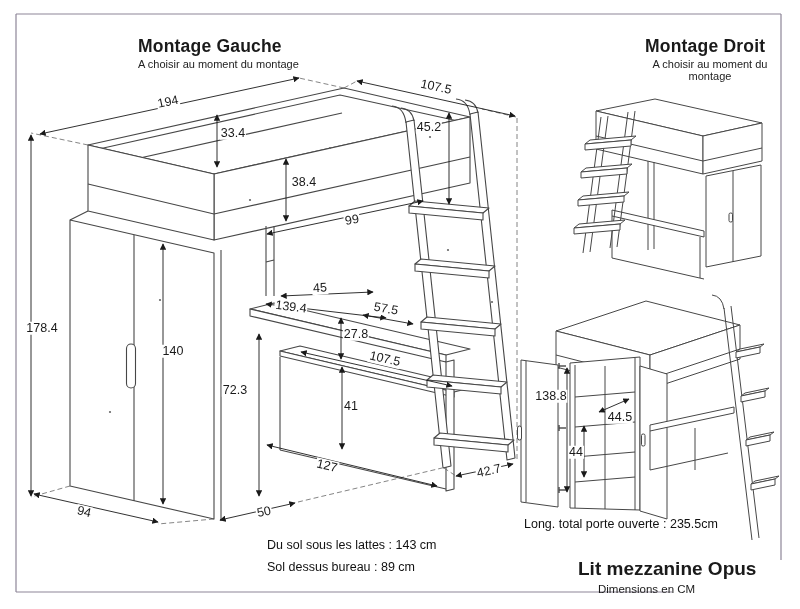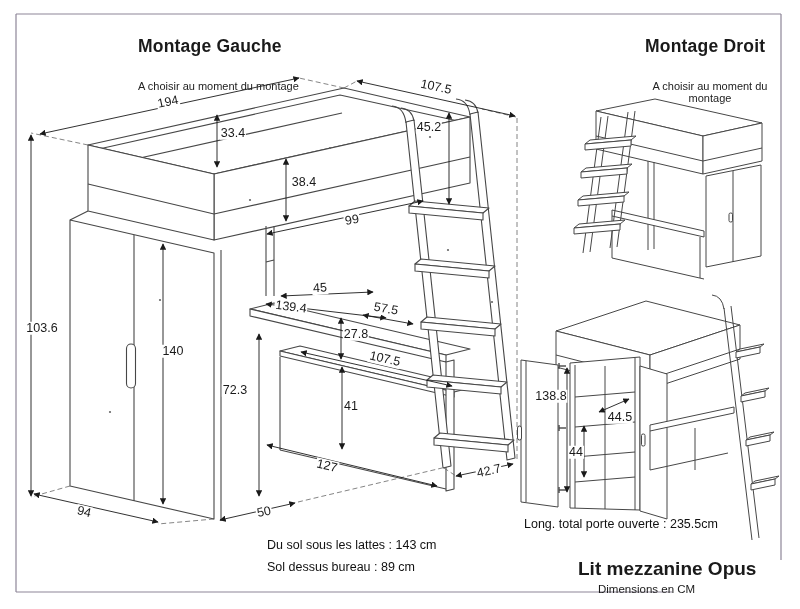--- a/index.html
+++ b/index.html
@@ -3,21 +3,21 @@
 <meta charset="utf-8">
 <style>
   html,body{margin:0;padding:0;background:#fff;}
   body{width:800px;height:609px;position:relative;overflow:hidden;
        font-family:"Liberation Sans",sans-serif;color:#1a1a1a;}
   .stage{position:absolute;left:0;top:0;width:800px;height:609px;border-radius:7px;}
   svg{position:absolute;left:0;top:0;}
   .lbl{position:absolute;font-size:12.5px;line-height:1;white-space:nowrap;
        background:#fff;padding:0 1px;color:#1a1a1a;}
   .title{position:absolute;font-weight:bold;font-size:17.5px;letter-spacing:.2px;}
-  .subtitle{position:absolute;font-size:11px;color:#222;margin-top:22px;}
+  .subtitle{position:absolute;font-size:11px;color:#222;}
   .note{position:absolute;font-size:12.5px;color:#111;}
   .product{position:absolute;font-weight:bold;font-size:19px;text-align:left;width:200px;}
   .units{position:absolute;font-size:11.5px;text-align:left;width:180px;}
 </style>
 </head>
 <body>
 
 <div class="stage">
 
 <svg width="800" height="609" viewBox="0 0 800 609">
@@ -237,21 +237,21 @@
 <span class="lbl" style="left:429px;top:127px;transform:translate(-50%,-50%)">45.2</span>
 <span class="lbl" style="left:352px;top:220px;transform:translate(-50%,-50%) rotate(-10deg)">99</span>
 <span class="lbl" style="left:320px;top:288px;transform:translate(-50%,-50%) rotate(-4deg)">45</span>
 <span class="lbl" style="left:291px;top:307px;transform:translate(-50%,-50%) rotate(7deg)">139.4</span>
 <span class="lbl" style="left:386px;top:309px;transform:translate(-50%,-50%) rotate(10deg)">57.5</span>
 <span class="lbl" style="left:356px;top:334px;transform:translate(-50%,-50%)">27.8</span>
 <span class="lbl" style="left:385px;top:359px;transform:translate(-50%,-50%) rotate(13deg)">107.5</span>
 <span class="lbl" style="left:351px;top:406px;transform:translate(-50%,-50%)">41</span>
 <span class="lbl" style="left:173px;top:351px;transform:translate(-50%,-50%)">140</span>
 <span class="lbl" style="left:235px;top:390px;transform:translate(-50%,-50%)">72.3</span>
-<span class="lbl" style="left:42px;top:328px;transform:translate(-50%,-50%)">103.6</span>
+<span class="lbl" style="left:42px;top:328px;transform:translate(-50%,-50%)">178.4</span>
 <span class="lbl" style="left:327px;top:466px;transform:translate(-50%,-50%) rotate(13deg)">127</span>
 <span class="lbl" style="left:84px;top:512px;transform:translate(-50%,-50%) rotate(13deg)">94</span>
 <span class="lbl" style="left:264px;top:512px;transform:translate(-50%,-50%) rotate(-12deg)">50</span>
 <span class="lbl" style="left:489px;top:471px;transform:translate(-50%,-50%) rotate(-12deg)">42.7</span>
 
 <span class="lbl" style="left:551px;top:396px;transform:translate(-50%,-50%)">138.8</span>
 <span class="lbl" style="left:620px;top:417px;transform:translate(-50%,-50%)">44.5</span>
 <span class="lbl" style="left:576px;top:452px;transform:translate(-50%,-50%)">44</span>
 
 <span class="note" style="left:267px;top:538px">Du sol sous les lattes : 143 cm</span>

